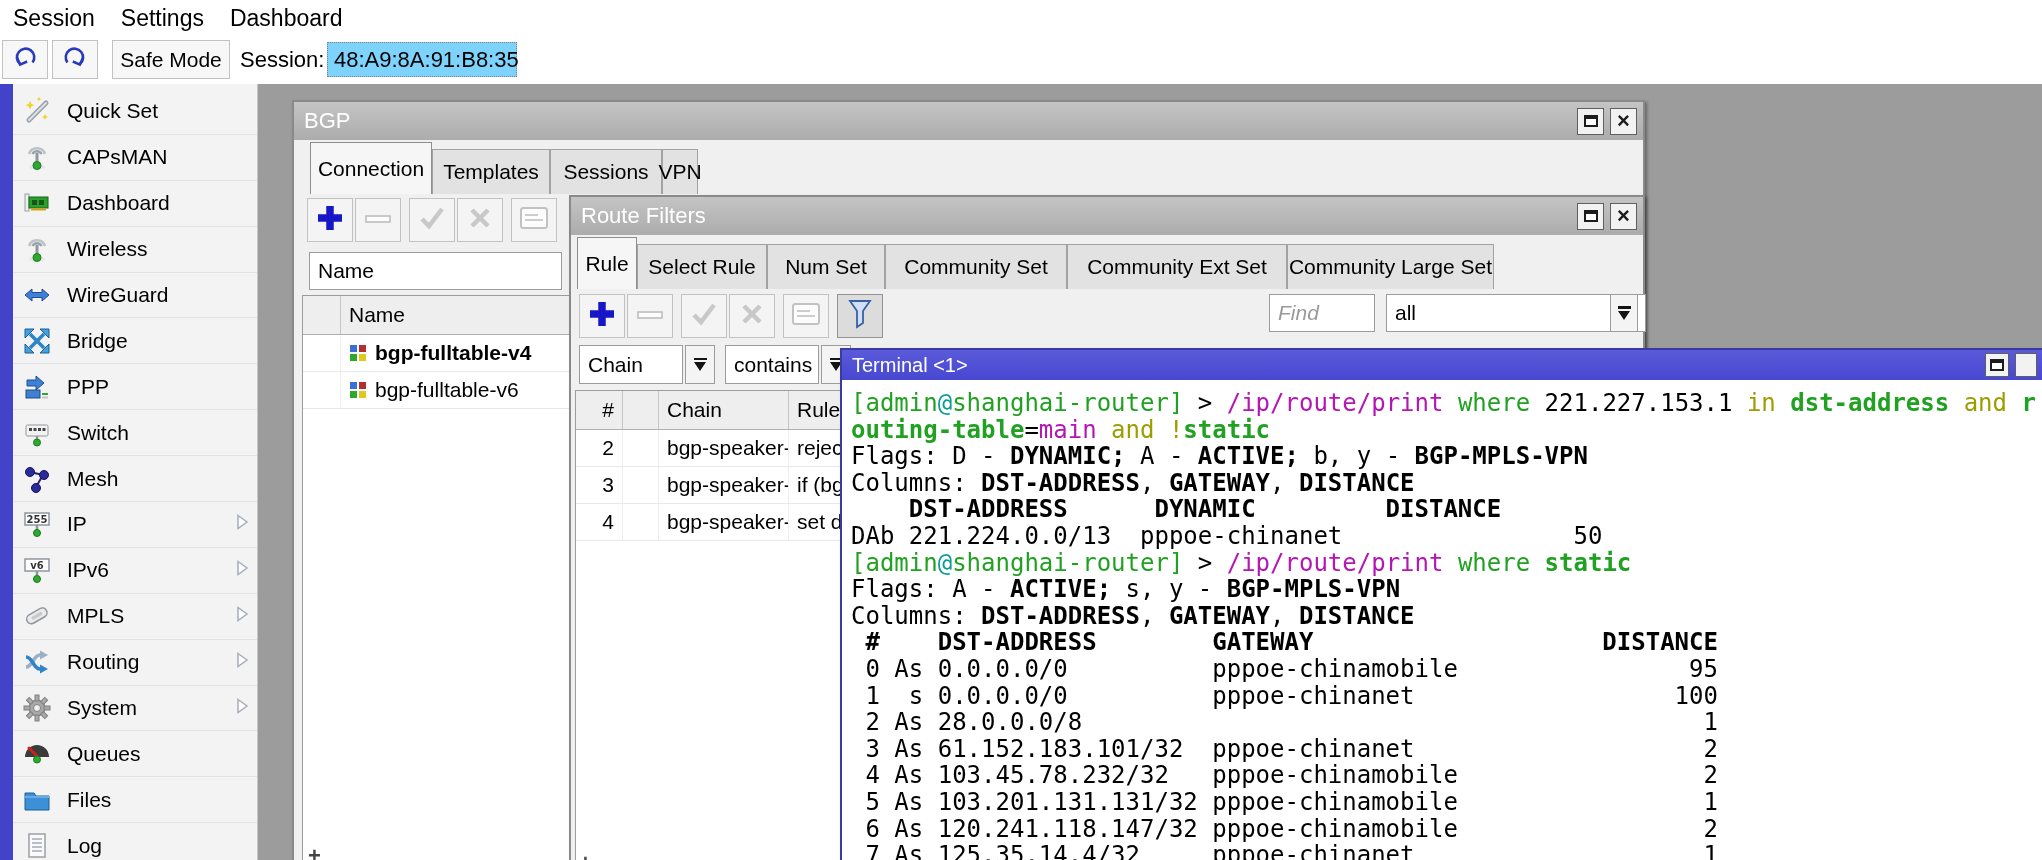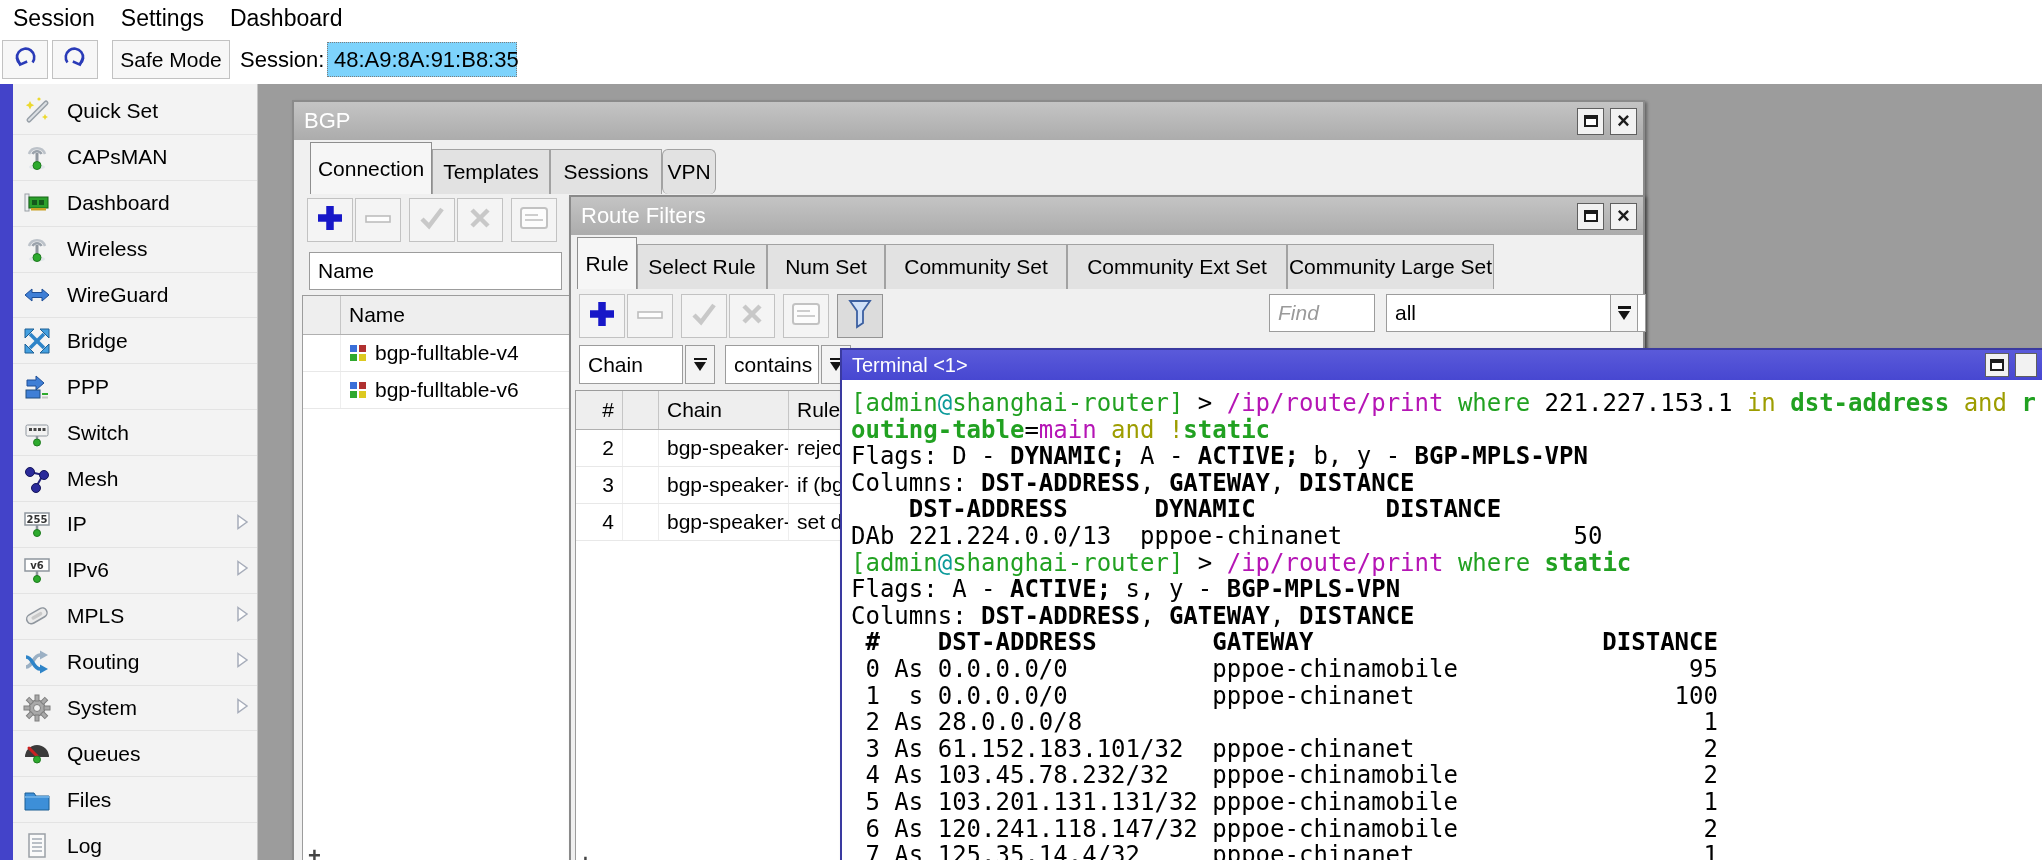--- a/index.html
+++ b/index.html
@@ -339,21 +339,21 @@
           <span class="maxglyph"></span>
         </span>
       <span class="wbtn">
           <span class="closeglyph">×</span>
         </span>
     </div>
     <div class="tabs" id="bgp-tabs" style="left:16px;top:40px;">
         <div class="tab active" style="width: 122px;">Connection</div>
         <div class="tab" style="width: 118px;">Templates</div>
         <div class="tab" style="width: 112px;">Sessions</div>
-        <div class="tab" style="width: 54px; border-radius: 6px;">VPN</div>
+        <div class="tab" style="width: 36px;">VPN</div>
       </div>
     <div id="bgp-toolbar" style="position:absolute;left:0;top:96px;width:100%;height:44px;">
         <div class="tbtn" style="left: 13px;">
           <div class="ticon"><svg width="32" height="32" viewBox="0 0 32 32">
               <path d="M16 4 V28 M4 16 H28" stroke="#1717c8" stroke-width="7.5"></path>
             </svg></div>
         </div>
         <div class="tbtn" style="left: 61px;">
           <div class="ticon"><svg width="28" height="12" viewBox="0 0 28 12">
               <rect x="2" y="3" width="24" height="6" fill="#fdfdfd" stroke="#bdbdbd" stroke-width="1.6"></rect>
@@ -387,21 +387,21 @@
             <div>Name</div>
             <div class="sorticon"><svg width="15" height="13" viewBox="0 0 15 13">
                 <path d="M7.5 2 L13 11 H2 Z" fill="none" stroke="#8a8a8a" stroke-width="1.5"></path>
               </svg></div>
           </div>
           <div class="th" style="width: 1035px; border-right: none;"></div>
         </div>
       <div id="bgp-tbody">
           <div class="trow">
             <div class="td" style="width: 38px;"></div>
-            <div class="td" style="width: 262px;">
+            <div class="td" style="width: 262px; font-weight: bold;">
               <div class="rowicon">
                 <svg width="18" height="18" viewBox="0 0 18 18">
                   <rect x="1" y="1" width="7" height="7" fill="#3a6fd8"></rect>
                   <rect x="10" y="1" width="7" height="7" fill="#b03030"></rect>
                   <rect x="1" y="10" width="7" height="7" fill="#2fa82f"></rect>
                   <rect x="10" y="10" width="7" height="7" fill="#ddc920"></rect>
                 </svg>
               </div>
               <div>bgp-fulltable-v4</div>
             </div>

